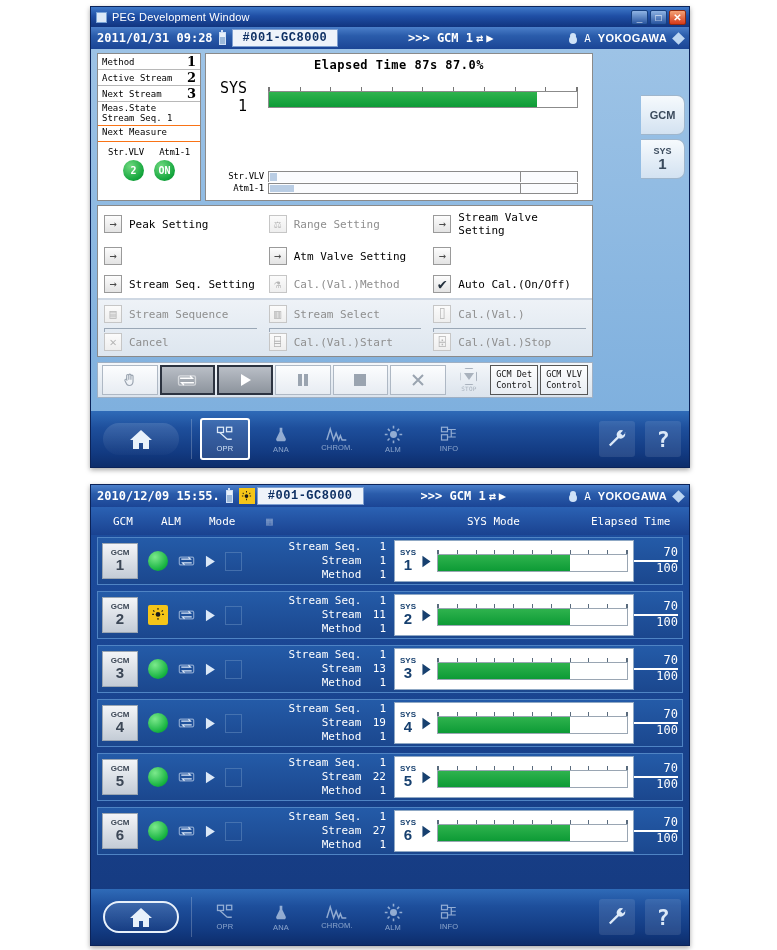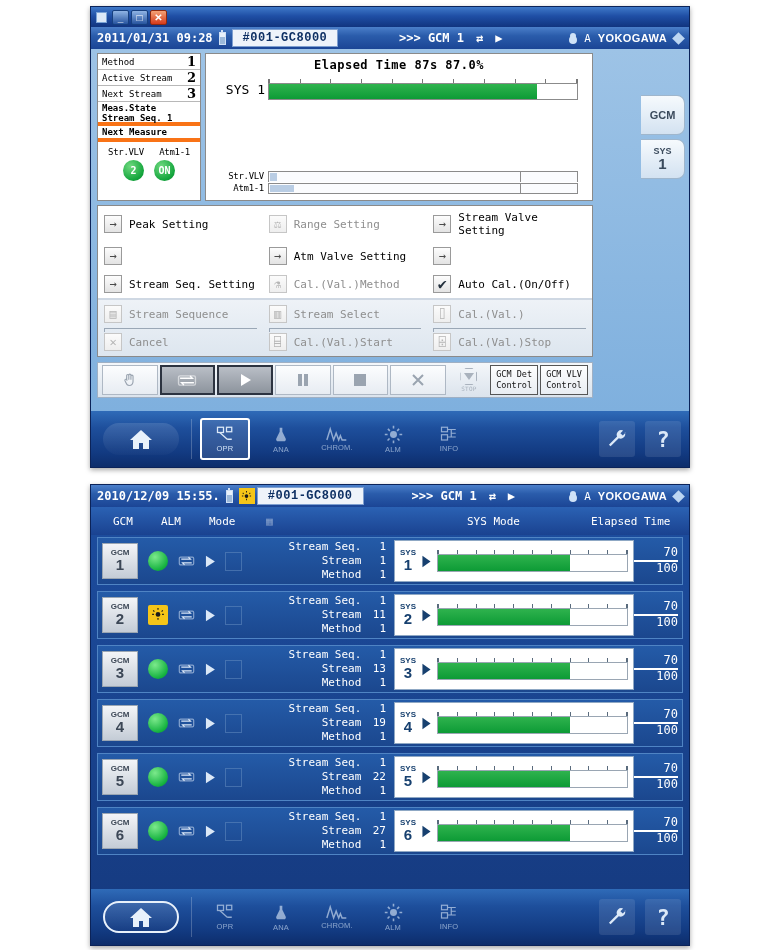--- a/index.html
+++ b/index.html
@@ -36,52 +36,52 @@
     background:linear-gradient(#4b7fca 0%,#2a5cab 40%,#1b4595 100%);
     display:flex; align-items:center; color:#fff; font-size:12px;
     padding:0 6px; gap:0;
   }
   .hdr-date { font-weight:bold; letter-spacing:0px; }
   .batt { width:7px; height:13px; border:1.5px solid #cfe0f5; margin:0 6px; position:relative;
           background:linear-gradient(#e8f1fb 35%, #9cb9da 35%); }
   .batt:before{content:"";position:absolute;top:-3px;left:1.5px;width:2px;height:2px;background:#cfe0f5;}
   .devbox { background:#eef3fa; color:#0d2f63; font-size:12px; padding:1px 10px; border:1px solid #7e9fd0;
             font-weight:bold; letter-spacing:.5px;font-family:Liberation Mono, monospace;}
-  .gcmsel { margin-left:auto; display:flex; align-items:center; gap:12px; font-weight:bold;}
+  .gcmsel { margin-left:auto; display:flex; align-items:center; gap:3px; font-weight:bold;}
   .hdr-right{ display:flex; align-items:center; gap:7px; margin-left:auto; font-size:11px;}
   .yk { font-family:"Liberation Sans",sans-serif; font-weight:bold; letter-spacing:.4px;}
   .dia { width:9px;height:9px;background:#bcd6f2; transform:rotate(45deg);}
   .usr-ico{ width:14px;height:11px; position:relative;}
   .usr-ico:after{content:"";position:absolute;right:0;bottom:0;width:8px;height:8px;border-radius:50%;
                  background:#cfe2f7; box-shadow:0 -4px 0 -1px #cfe2f7;}
 
   .body1 {
     position:absolute; left:0; right:0; top:42px; bottom:56px;
     background:linear-gradient(#9dc3e6,#7fb0de);
     padding:4px 4px 0 6px;
   }
 
   
   .upper { display:flex; gap:4px; height:148px; }
   .lpanel { width:104px; background:#fff; border:1px solid #8a8a8a; font-size:9px; }
   .lrow { display:flex; justify-content:space-between; align-items:center;
           border-bottom:1px solid #b8b8b8; padding:1px 4px; height:16px;}
   .lrow .v { font-size:13px; font-weight:bold; font-family:"DejaVu Serif",serif;}
-  .lrow2 { border-bottom:4px solid #f97316; padding:1px 4px; line-height:1.15; height:24px;font-weight:bold;}
+  .lrow2 { border-bottom:1px solid #f97316; padding:1px 4px; line-height:1.15; height:24px;}
   .lvalves { text-align:center; padding-top:5px; }
   .lvlabels{ font-size:9px; letter-spacing:-.3px;}
   .circles { display:flex; justify-content:center; gap:10px; margin-top:3px;}
   .circ { width:21px;height:21px;border-radius:50%;
           background:radial-gradient(circle at 35% 30%,#6fd97f,#12a43b 70%,#0a7c2b);
           color:#fff;font-size:10px;font-weight:bold;display:flex;align-items:center;justify-content:center;
           font-family:"DejaVu Sans Mono",monospace;}
   .gpanel { flex:1; background:#fff; border:1px solid #8a8a8a; position:relative; }
   .gtitle { text-align:center; font-size:12px; font-weight:bold; padding-top:4px; letter-spacing:.5px;}
   .sysrow { display:flex; align-items:center; margin-top:7px; padding:0 14px 0 0;}
-  .syslabel { width:62px; text-align:right; font-size:13px; padding-right:3px;}
+  .syslabel { width:62px; text-align:right; font-size:15px; padding-right:21px;}
   .barwrap { flex:1; position:relative; }
   .ticks { height:4px; border-left:1px solid #777;border-right:1px solid #777;
            display:flex; justify-content:space-between;}
   .ticks i { width:1px; background:#777; height:4px;}
   .bar { height:17px; border:1px solid #8b8b8b; background:#fff; }
   .bar > span { display:block;height:100%;background:linear-gradient(#2fb34e,#0d9b36);}
   .vlvarea { position:absolute; left:0; right:14px; bottom:6px; }
   .vrow { display:flex; align-items:center; font-size:9px; height:12px;}
   .vlab { width:62px; text-align:right; padding-right:4px; letter-spacing:-.3px;}
   .vtrack { flex:1; border:1px solid #8b8b8b; height:11px; background:#fbfcfe; position:relative;}
@@ -187,20 +187,21 @@
   .frac { color:#fff; font-size:12px; text-align:right; width:44px; line-height:1.15;}
   .frac .d{ border-top:2px solid #fff; }
 </style>
 </head>
 <body>
 
 <div class="win1">
 
   <div class="titlebar">
     <div class="tb-ico"></div>
+    <div class="tb-title">PEG Development Window</div>
     <div class="winbtns">
       <div class="wb">_</div>
       <div class="wb">□</div>
       <div class="wb close">✕</div>
     </div>
   </div>
 
   <div class="hdrbar">
     <div class="hdr-date">2011/01/31 09:28</div>
     <div class="batt"></div>

